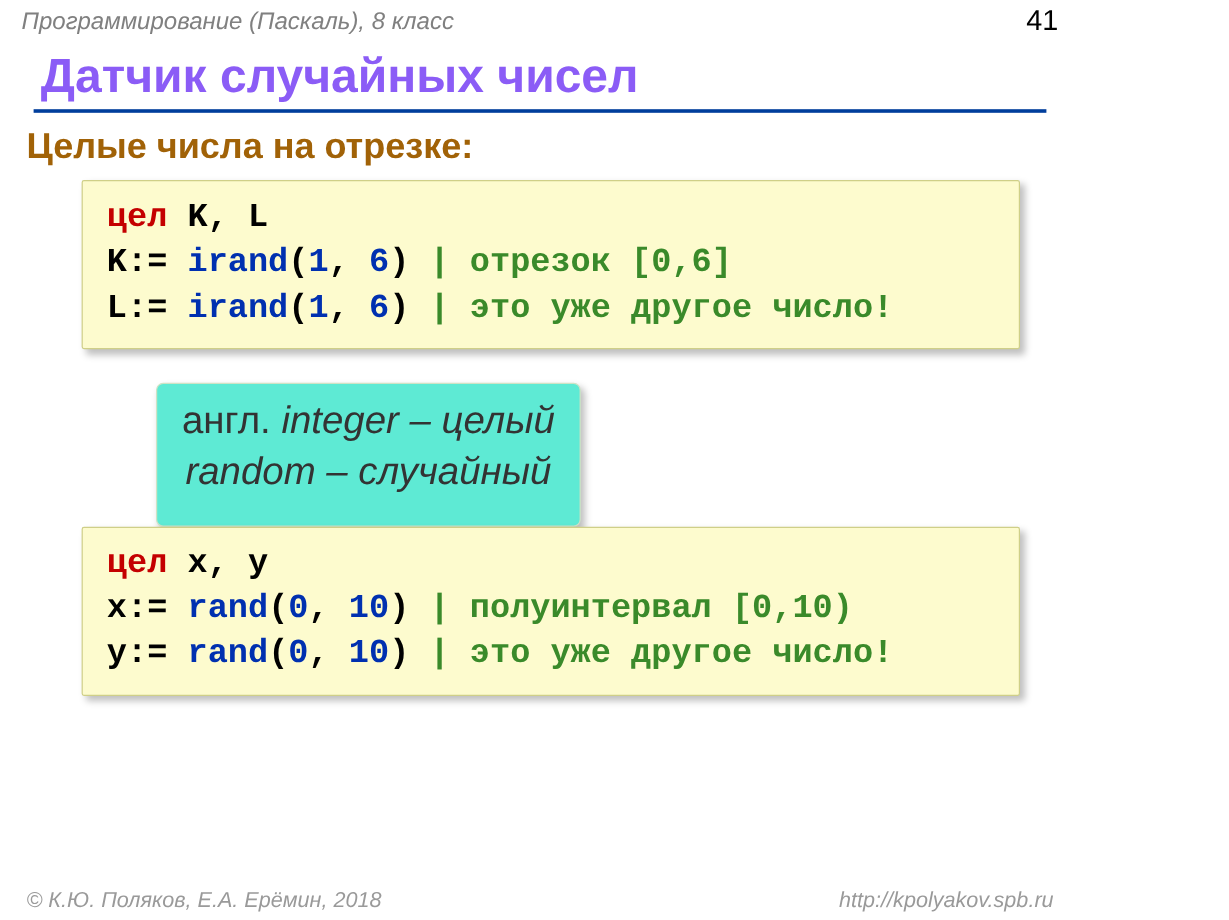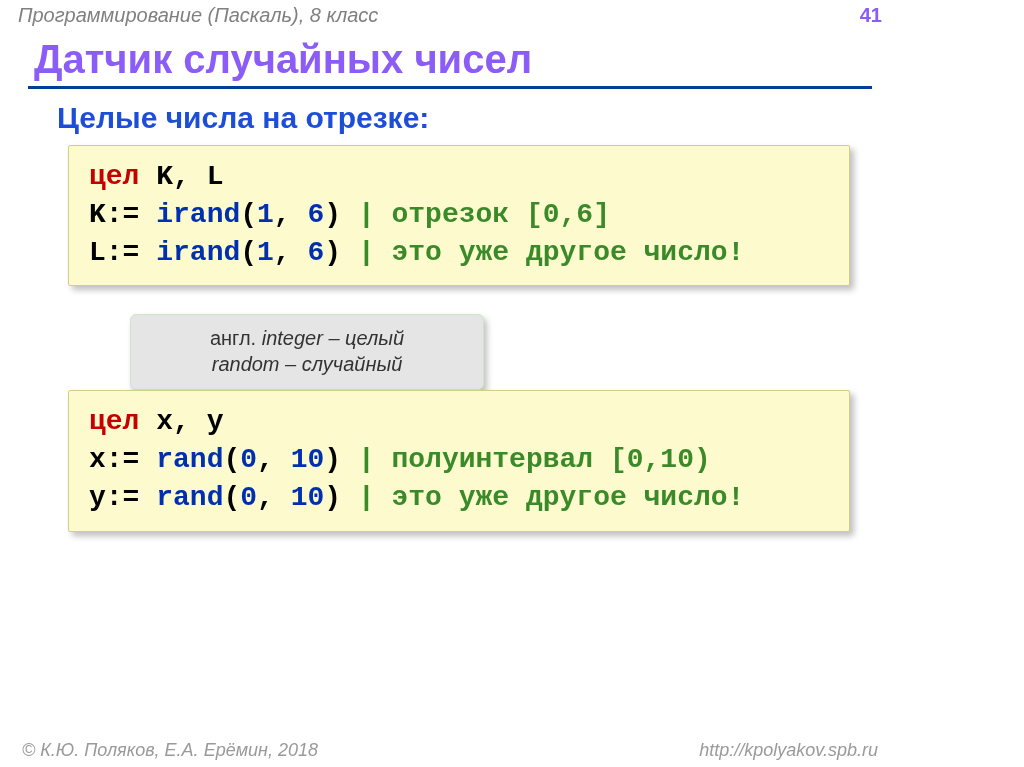--- a/index.html
+++ b/index.html
@@ -21,40 +21,40 @@
     display: flex;
     justify-content: space-between;
     align-items: center;
     padding: 4px 18px 2px 18px;
     color: #808080;
     font-style: italic;
     font-size: 20px;
   }
   .topbar .pagenum {
     font-style: normal;
-    font-weight: bold;
-    font-size: 20px;
-    color: #8b5cf6;
+    font-weight: normal;
+    font-size: 24px;
+    color: #000000;
   }
   .title {
     font-size: 40px;
     font-weight: bold;
     color: #8b5cf6;
     margin: 8px 0 0 34px;
   }
   .rule {
     height: 3px;
     background: #003e9c;
     margin: 4px 28px 0 28px;
   }
   .subhead {
     font-size: 30px;
     font-weight: bold;
-    color: #1d4ed8;
-    margin: 12px 0 10px 57px;
+    color: #a16207;
+    margin: 12px 0 10px 22px;
   }
   .codebox {
     position: relative;
     margin: 0 50px 0 68px;
     background: #fdfbce;
     border: 1px solid #cfcf88;
     border-radius: 2px;
     box-shadow: 4px 4px 6px rgba(0,0,0,0.25);
     padding: 12px 36px 14px 20px;
     font-family: "Courier New", monospace;
@@ -73,26 +73,26 @@
     position: absolute;
     width: 0; height: 0;
     border-left: 14px solid transparent;
     border-right: 14px solid transparent;
     border-bottom: 24px solid #e7f3e1;
   }
   .note {
     position: relative;
     width: 320px;
     margin: 28px 0 0 130px;
-    background: #e5e5e5;
+    background: #5eead4;
     border: 1px solid #cfe3c5;
     border-radius: 6px;
     box-shadow: 3px 4px 6px rgba(0,0,0,0.25);
-    padding: 10px 16px 12px 16px;
-    font-size: 20px;
+    padding: 10px 16px 24px 16px;
+    font-size: 32px;
     text-align: center;
     color: #333;
     line-height: 1.3;
   }
   .note .it { font-style: italic; }
   .footer {
     position: absolute;
     bottom: 6px;
     left: 0; right: 0;
     display: flex;

